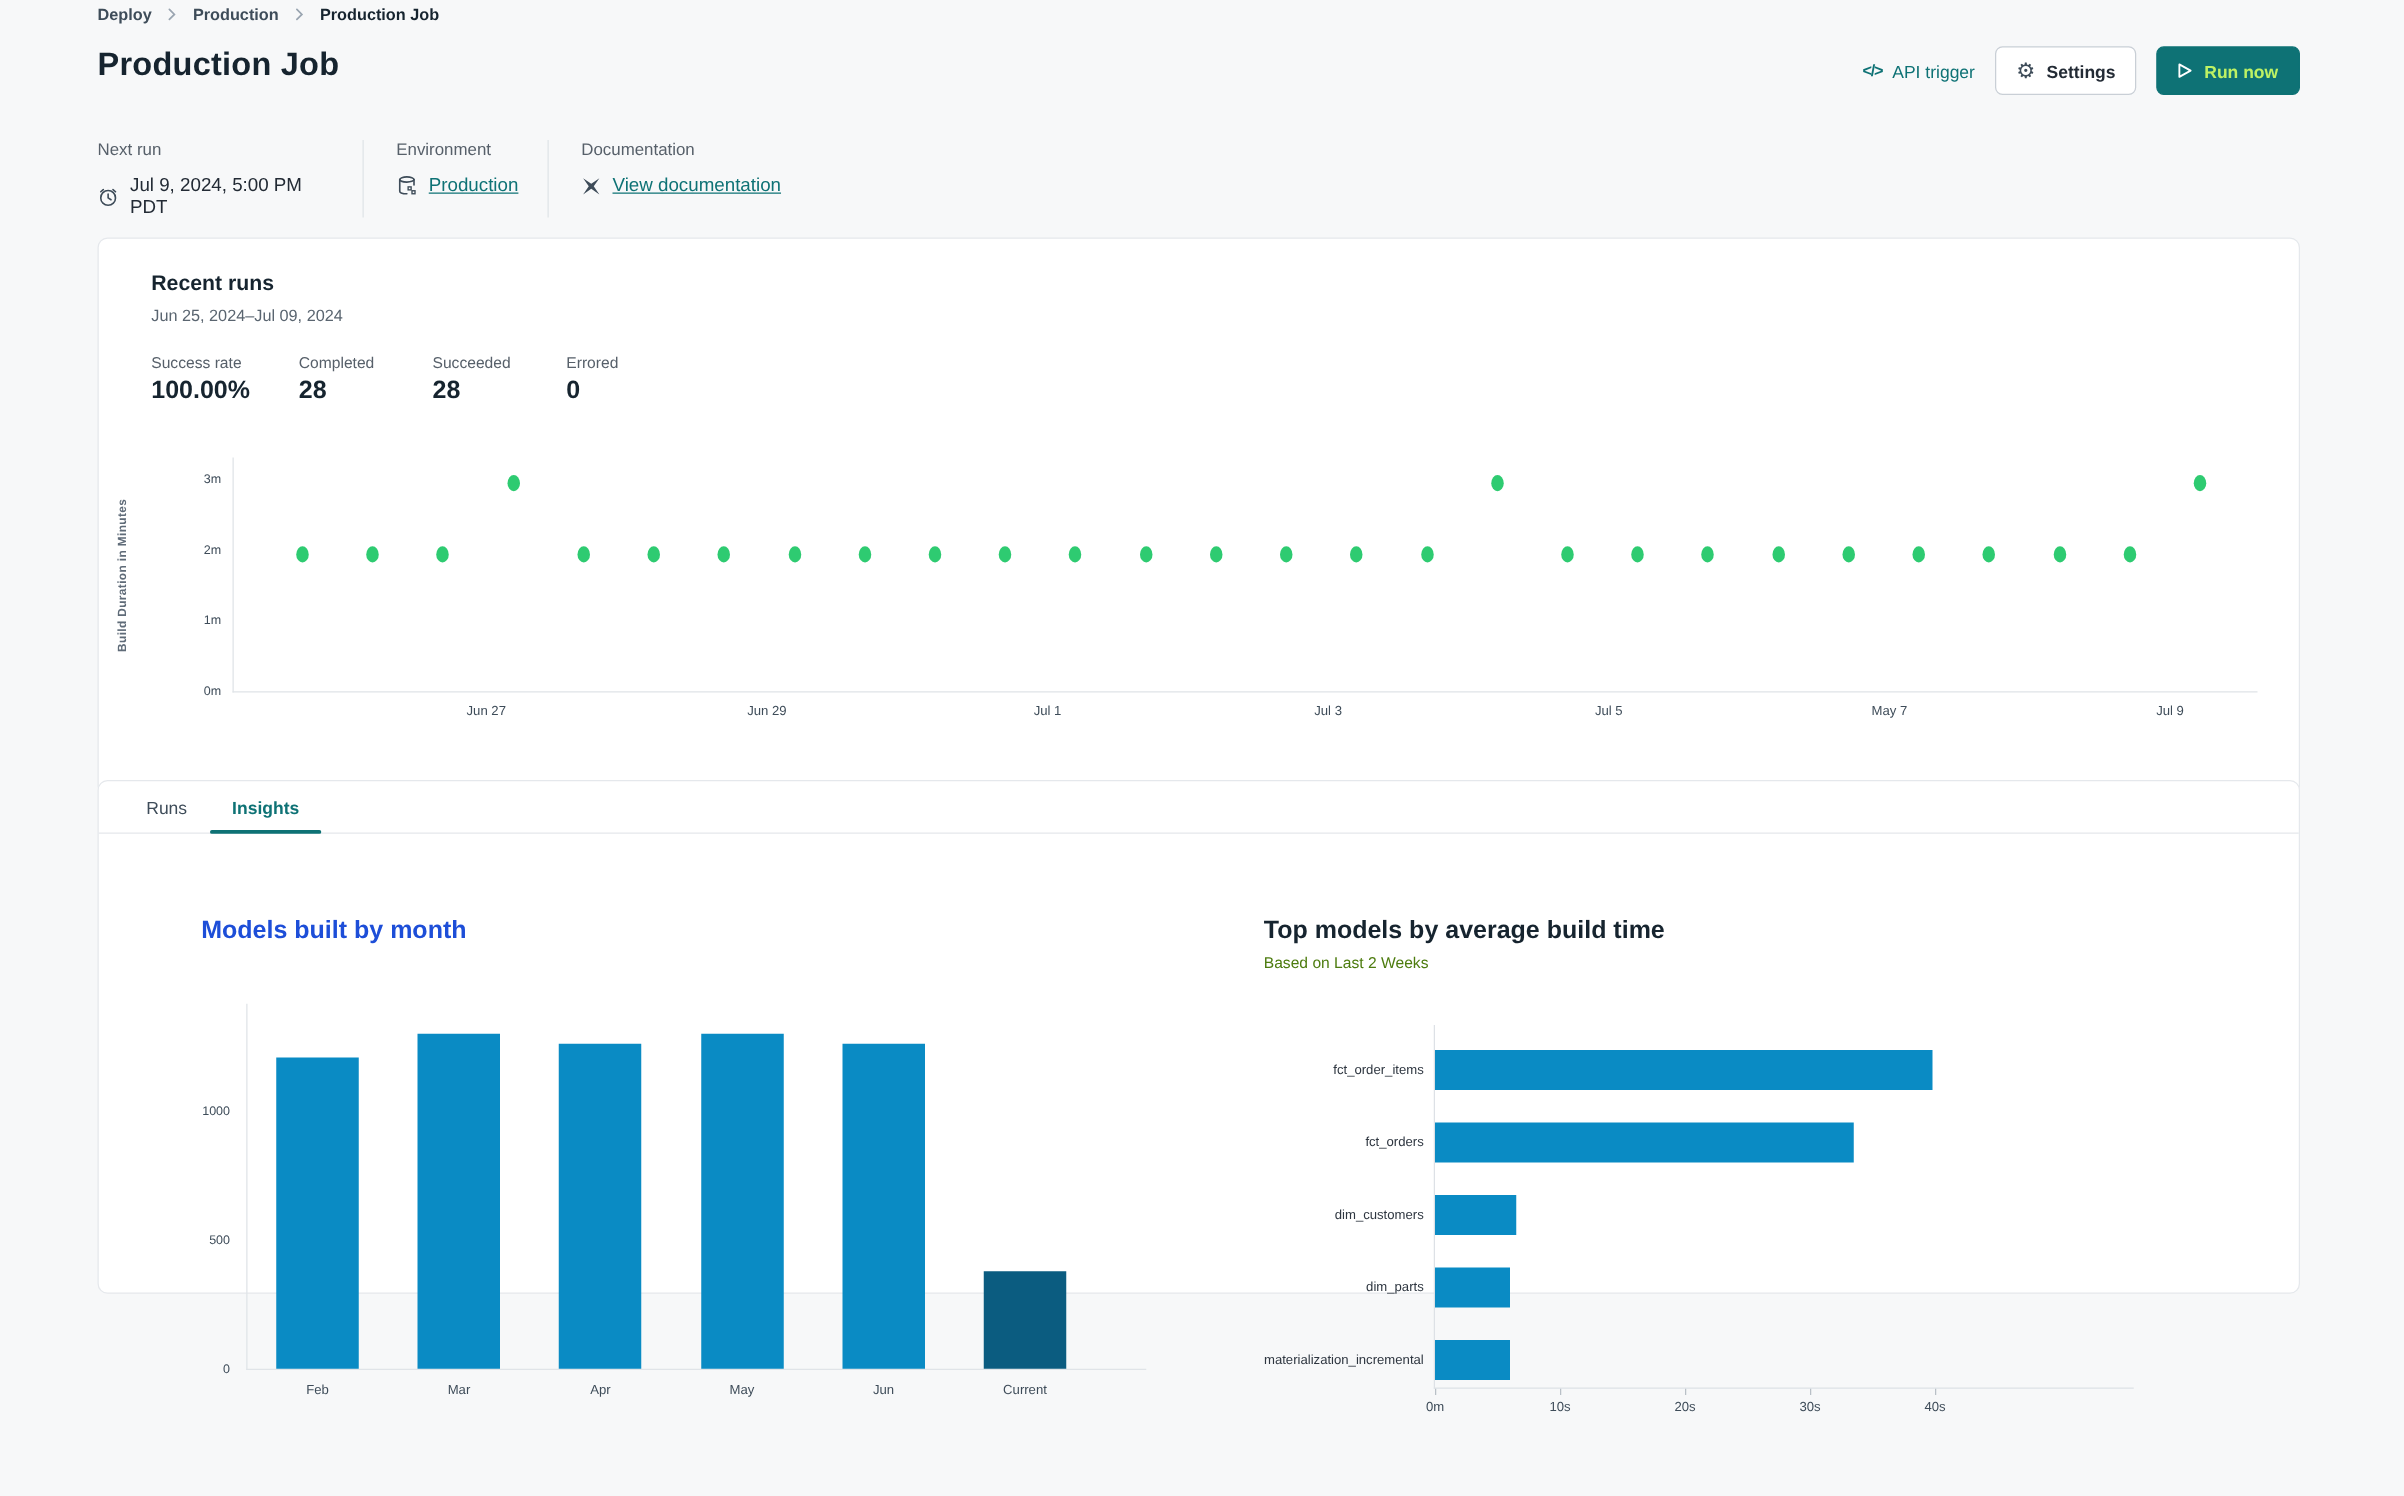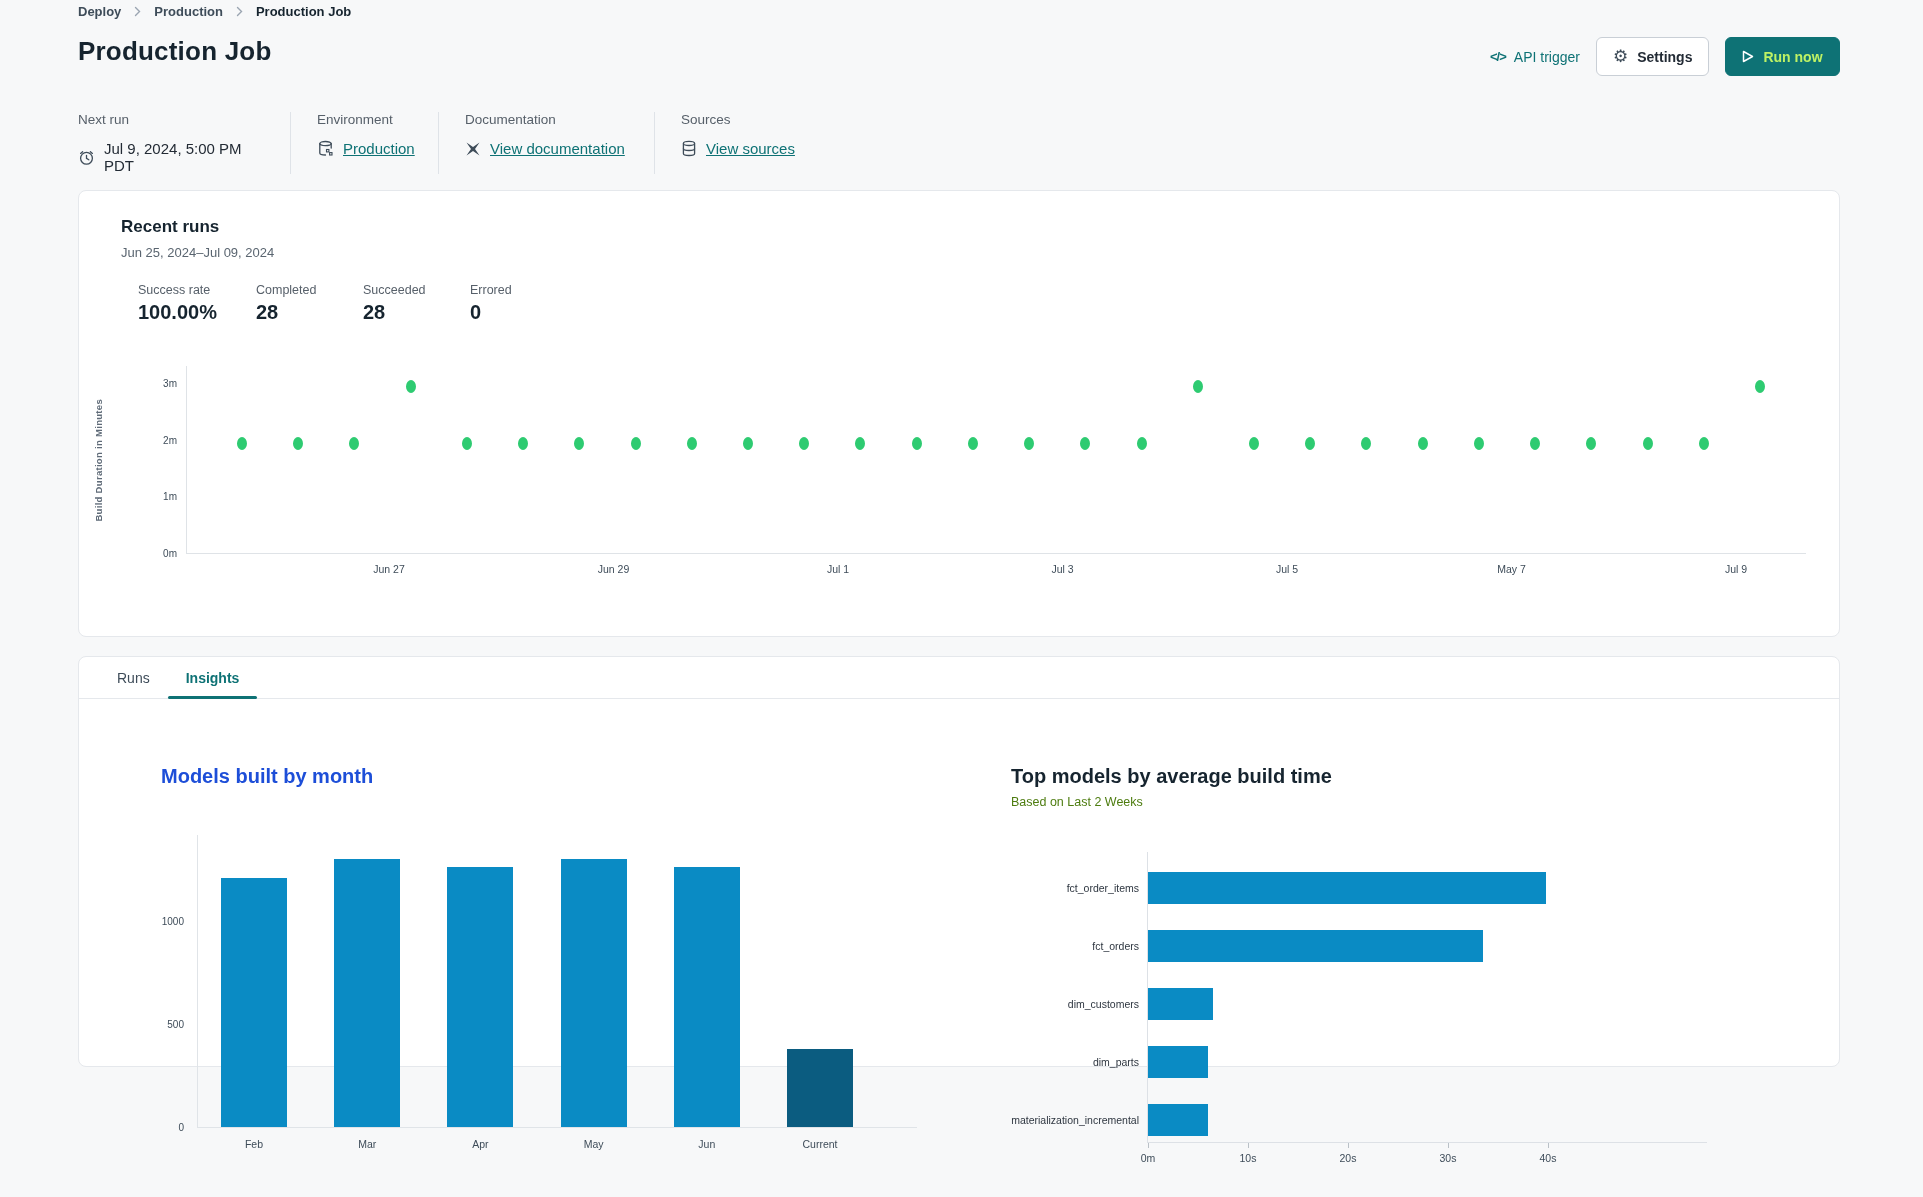--- a/index.html
+++ b/index.html
@@ -28,29 +28,29 @@
   .info-col { padding-right:26px; }
   .info-col + .info-col { border-left:1px solid #dfe3e8; padding-left:26px; }
   .info-label { font-size:13.5px; color:#57606a; margin-bottom:13px; }
   .info-value { display:flex; align-items:center; gap:9px; font-size:15px; color:#232b35; }
   .info-link { color:var(--teal); text-decoration:underline; cursor:pointer; font-weight:500; }
   .w1{width:212px;} .w2{width:148px;} .w3{width:216px;}
 
   
   .card { position:absolute; background:#fff; border:1px solid #e5e8ec; border-radius:8px; }
   #card-runs { left:78px; top:190px; width:1762px; height:447px; }
-  #card-insights { left:78px; top:656px; width:1762px; height:411px;padding-left:40px; }
+  #card-insights { left:78px; top:624px; width:1762px; height:411px;padding-left:40px; }
 
   .card-title { position:absolute; left:42px; top:26px; font-size:17px; font-weight:700; color:#16242f; }
   .date-range { position:absolute; left:42px; top:54px; font-size:13px; color:#5a6570; }
   .stats { position:absolute; left:42px; top:92px; display:flex; }
   .stat { margin-right:0; }
   .stat-label { font-size:12.5px; color:#57606a; }
   .stat-value { font-size:20px; font-weight:700; color:#16242f; margin-top:4px; }
-  .sw1{width:118px;margin-left:17px;} .sw2{width:107px;} .sw3{width:107px;}
+  .sw1{width:118px;} .sw2{width:107px;} .sw3{width:107px;}
 
   
   .y-axis-title { position:absolute; left:14px; top:175px; height:188px; display:flex; align-items:center; }
   .y-axis-title span { writing-mode:vertical-rl; transform:rotate(180deg); font-size:9.5px; color:#5f6b78; font-weight:600; letter-spacing:.3px; }
   #scatter { position:absolute; left:107px; top:175px; width:1620px; height:188px; border-left:1px solid #dfe3e7; border-bottom:1px solid #dfe3e7; }
   .ytick { position:absolute; width:30px; text-align:right; font-size:10px; color:#3e4c59; }
   .xtick { position:absolute; width:64px; text-align:center; font-size:10.5px; color:#3e4c59; }
   .dot { position:absolute; width:10px; height:13px; border-radius:50%; background:var(--dot-green); cursor:pointer; }
 
   
@@ -148,33 +148,20 @@
     </div>
     <div class="info-col w3">
       <div class="info-label">Documentation</div>
       <div class="info-value">
         <span>
           <svg width="16" height="16" viewBox="0 0 16 16">
               <path d="M1.5 1.5 L8 6 L14.5 1.5 L10 8 L14.5 14.5 L8 10 L1.5 14.5 L6 8 Z" fill="#3e4c59"></path>
             </svg>
         </span>
         <span class="info-link">View documentation</span>
-      </div>
-    </div>
-    <div class="info-col">
-      <div class="info-label">Sources</div>
-      <div class="info-value">
-        <span>
-          <svg width="16" height="17" viewBox="0 0 16 17" fill="none" stroke="#3e4c59" stroke-width="1.3">
-            <ellipse cx="8" cy="3.4" rx="5.6" ry="2.1"></ellipse>
-              <path d="M2.4 3.4 V13.4 c0 1.2 2.5 2.1 5.6 2.1 s5.6 -.9 5.6 -2.1 V3.4"></path>
-            <path d="M2.4 8.4 c0 1.2 2.5 2.1 5.6 2.1 s5.6 -.9 5.6 -2.1"></path>
-          </svg>
-        </span>
-        <span class="info-link">View sources</span>
       </div>
     </div>
   </div>
 
   <section class="card" id="card-runs">
     <h2 class="card-title">Recent runs</h2>
     <div class="date-range">Jun 25, 2024–Jul 09, 2024</div>
     <div class="stats">
       <div class="stat sw1">
         <div class="stat-label">Success rate</div>

